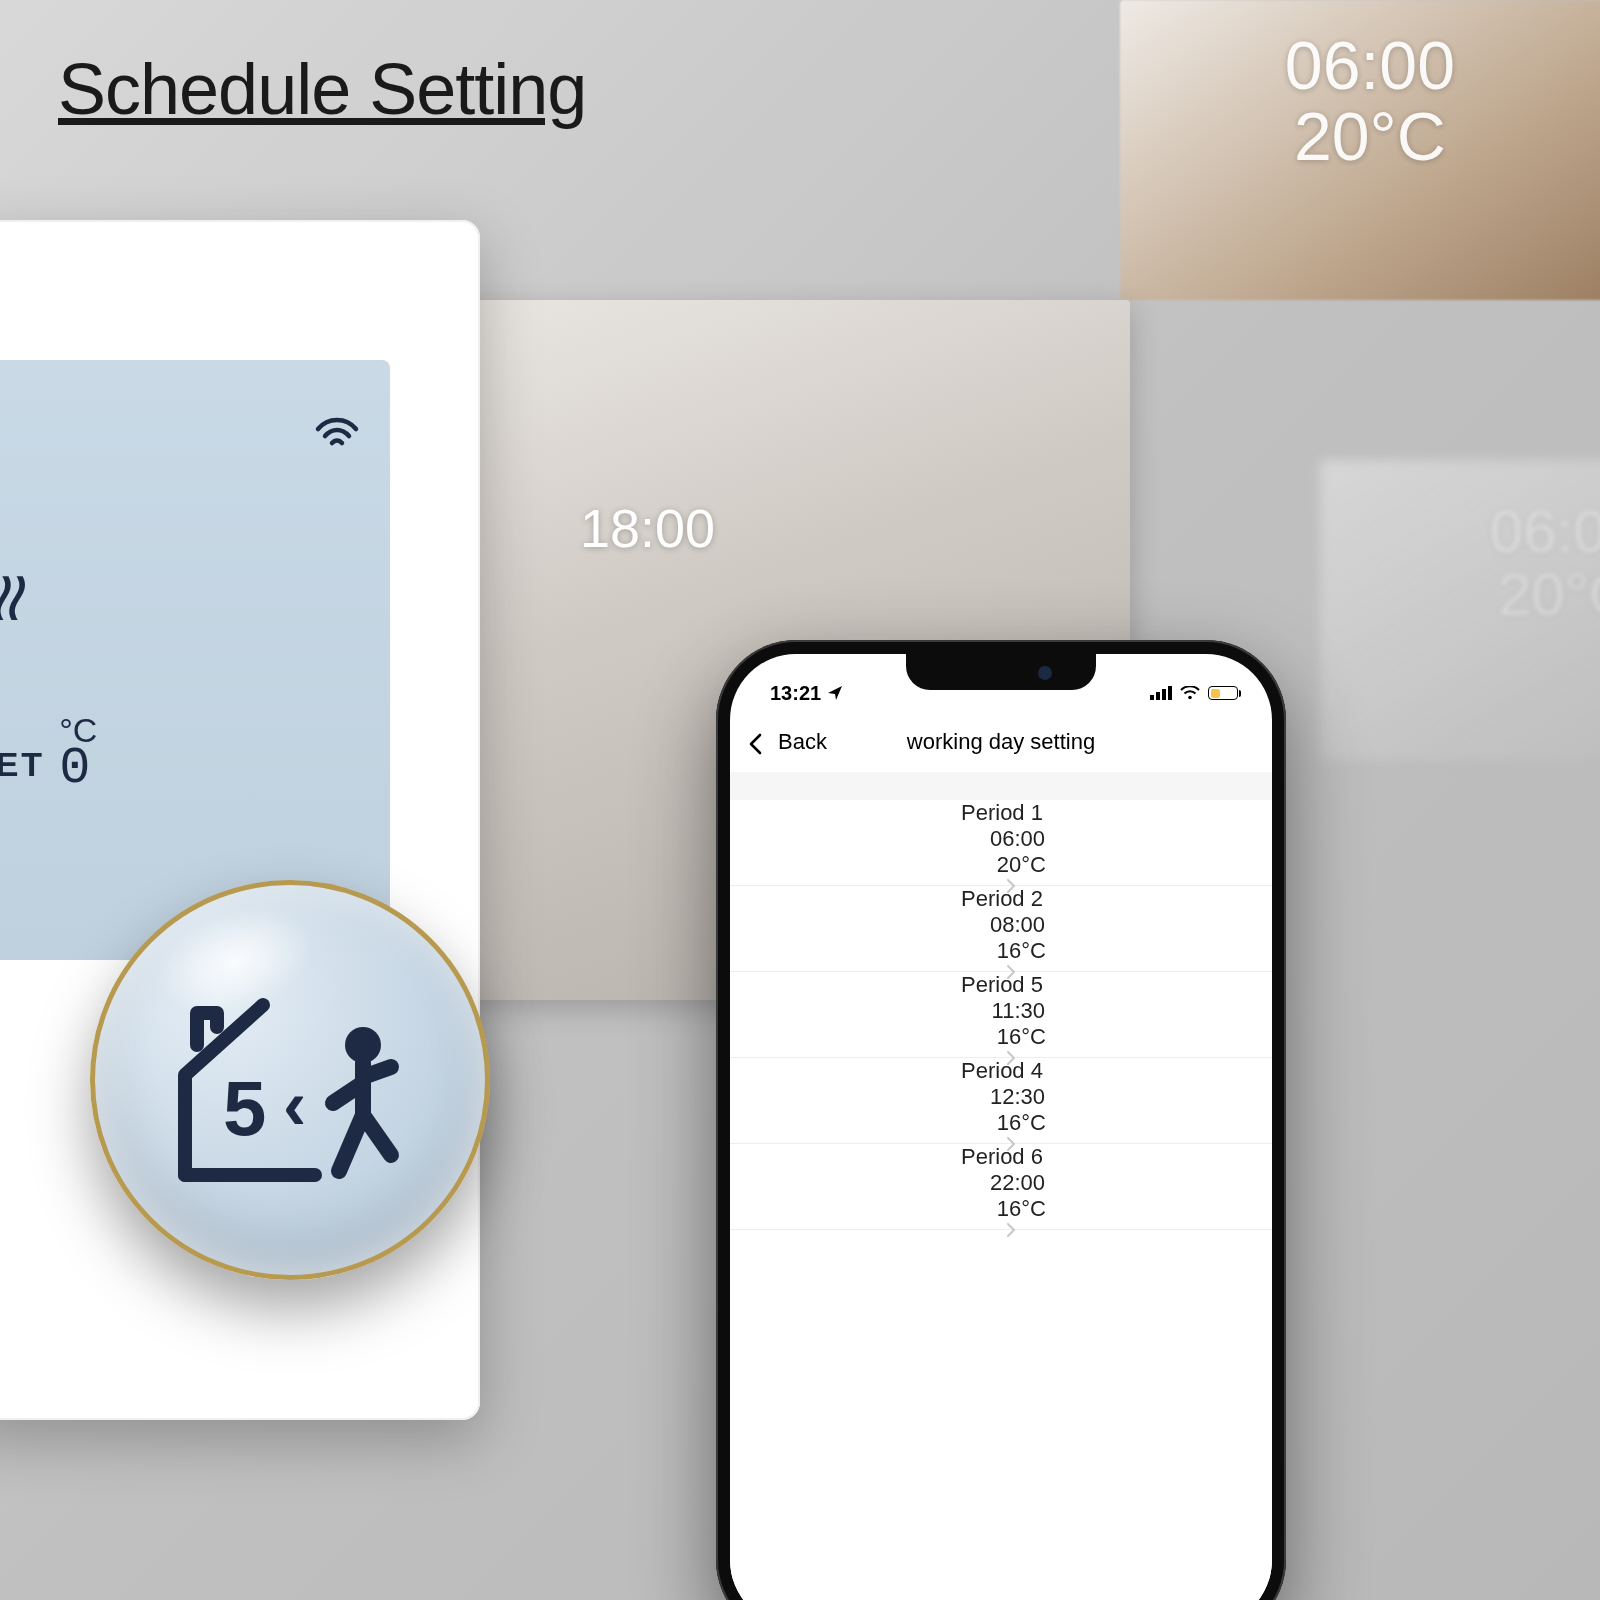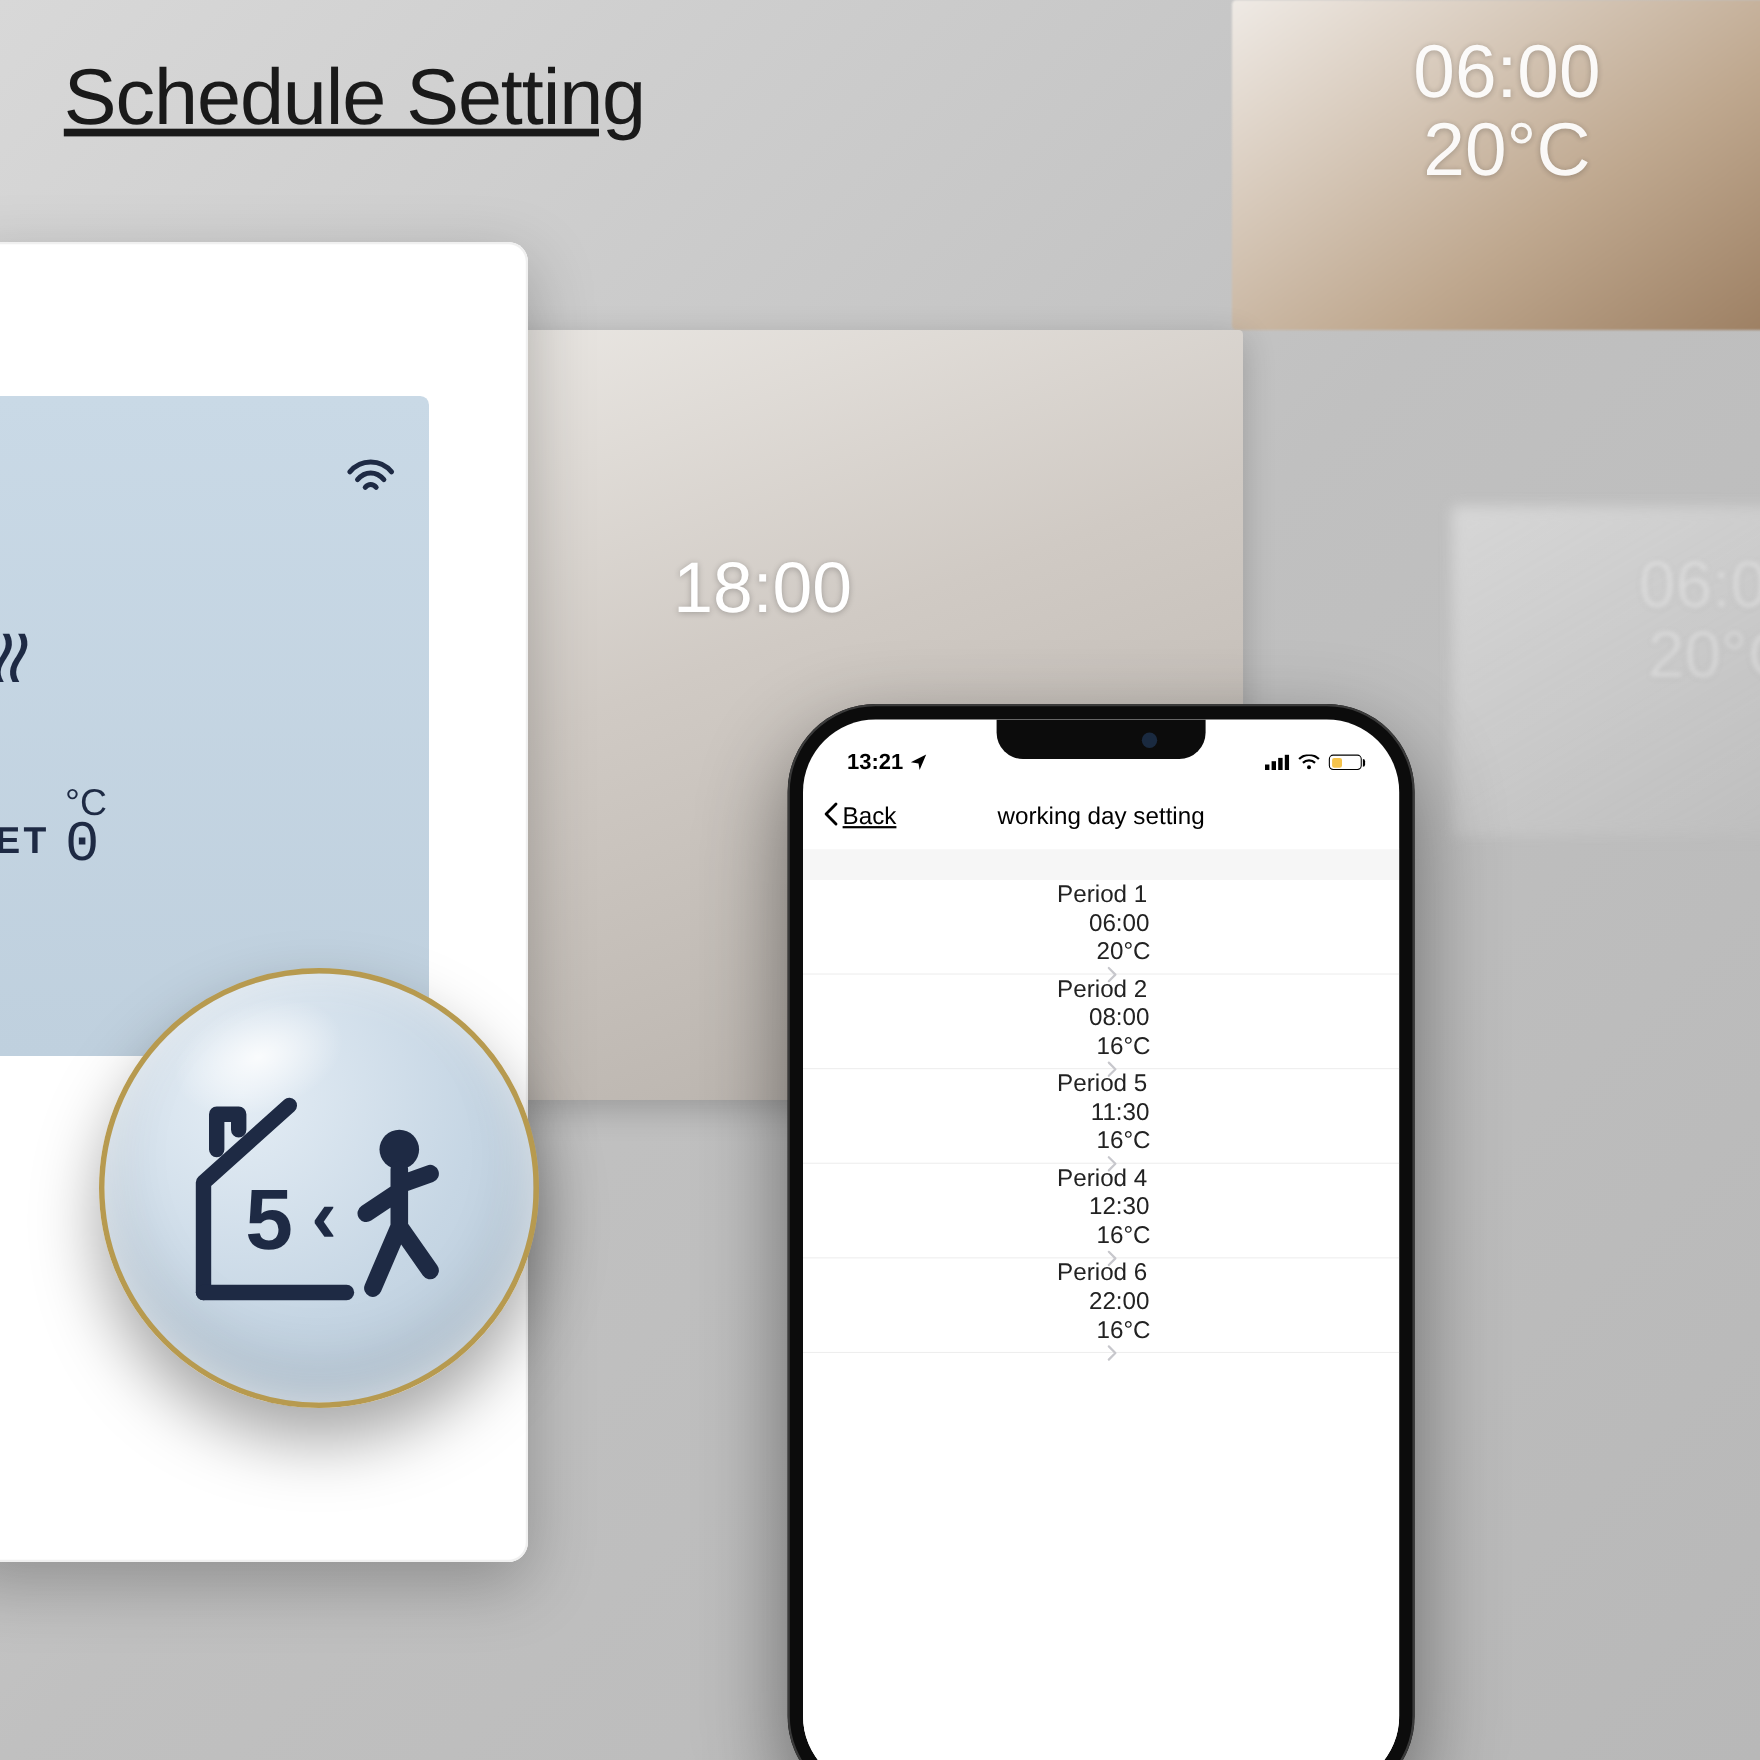--- a/index.html
+++ b/index.html
@@ -51,21 +51,21 @@
   
   .overlay-label {
     position: absolute;
     color: #ffffff;
     font-weight: 500;
     text-align: center;
     text-shadow: 0 1px 6px rgba(0,0,0,.25);
     line-height: 1.05;
   }
   .overlay-top-right { top: 30px; right: 145px; font-size: 68px; opacity: .92; }
-  .overlay-mid       { top: 500px; left: 612px; font-size: 65px; }
+  .overlay-mid       { top: 500px; left: 580px; font-size: 54px; }
   .overlay-far-right { top: 500px; right: -40px; font-size: 60px; opacity: .25; filter: blur(2px);}
 
   
   .thermostat {
     position: absolute;
     top: 220px; left: -40px;
     width: 520px; height: 1200px;
     background: #ffffff;
     border-radius: 18px;
     box-shadow: 0 20px 60px rgba(0,0,0,.25), inset 0 0 0 2px #f0f0f0;
@@ -148,21 +148,21 @@
     width: 30px; height: 14px; border: 1.5px solid #000; border-radius: 4px; position: relative;
     display: flex; align-items: center;
   }
   .battery::after { content:""; position:absolute; right:-4px; top:3px; width:2.5px; height:7px; background:#000; border-radius:0 2px 2px 0;}
   .battery-fill { height: 9px; background: #f5c34a; border-radius: 2px; margin-left: 1.5px;}
   .nav-header {
     display: flex; align-items: center; justify-content: center;
     position: relative; height: 60px; font-size: 22px; color: #000;
     border-bottom: 1px solid #ffffff;
   }
-  .nav-back { position: absolute; left: 18px; display: flex; align-items: flex-start; gap: 4px; font-size: 22px; text-decoration: underline;}
+  .nav-back { position: absolute; left: 18px; display: flex; align-items: flex-end; gap: 16px; font-size: 22px;}
   .nav-title { font-size: 22px; font-weight: 400; }
   .list-gap { height: 28px; background: #f6f6f6; }
   .period-list { flex: 1; background: #fff; }
   .period-row {
     display: flex; align-items: center;
     height: 86px; padding: 0 24px 0 26px;
     border-bottom: 1px solid #eeeeee;
     font-size: 22px; color: #222; flex-direction: column;
   }
   .period-label { flex: 1; }

